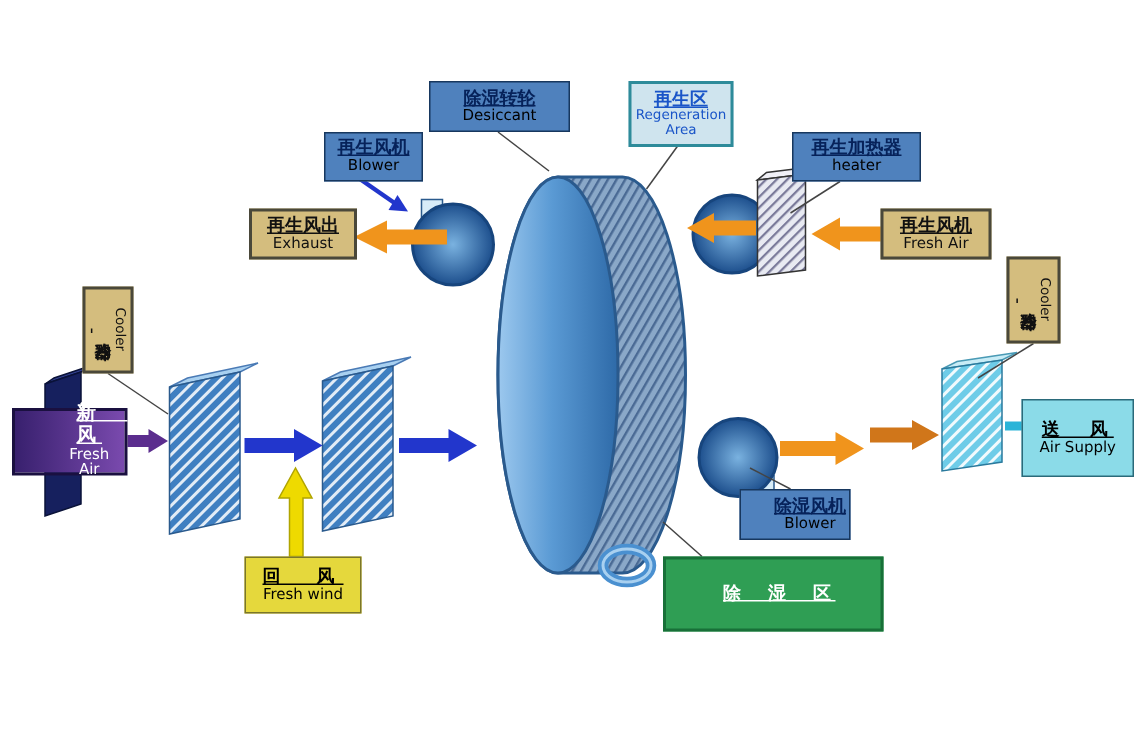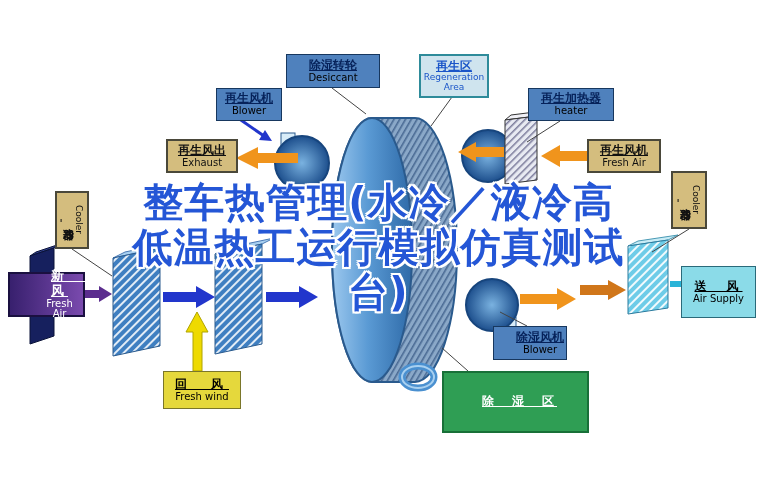--- a/index.html
+++ b/index.html
@@ -202,23 +202,18 @@
   <div class="lbl yellow" style="left:163px;top:371px;width:78px;height:38px;">
     <div class="zh">回　风</div>
     <div class="en">Fresh wind</div>
   </div>
 
   <div class="lbl blue" style="left:493px;top:326px;width:74px;height:34px;padding-left:22px;">
     <div class="zh">除湿风机</div>
     <div class="en">Blower</div>
   </div>
 
-  <div class="lbl green" style="left:442px;top:371px;width:147px;height:62px;padding-left:10px;">
+  <div class="lbl green" style="left:442px;top:371px;width:147px;height:50px;padding-left:10px;">
     <div class="zh">除　湿　区</div>
   </div>
 
-  <div class="watermark">
-    <div>整车热管理(水冷／液冷高</div>
-    <div>低温热工运行模拟仿真测试</div>
-    <div>台)</div>
-  </div>
 
 </div>
 
 </body></html>

